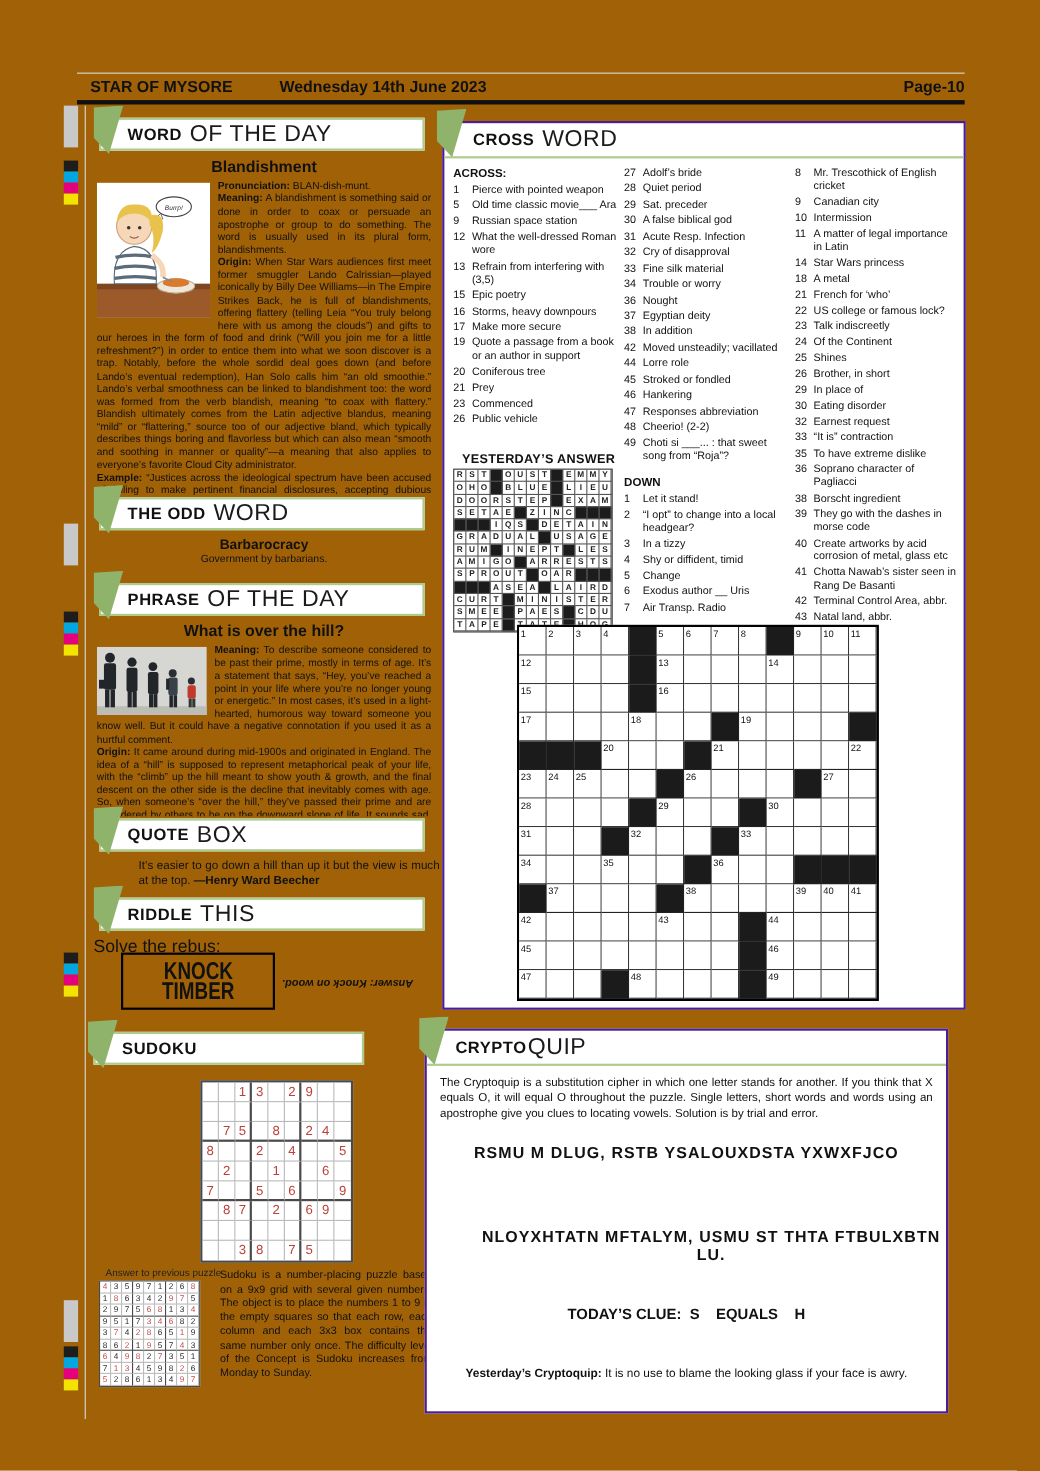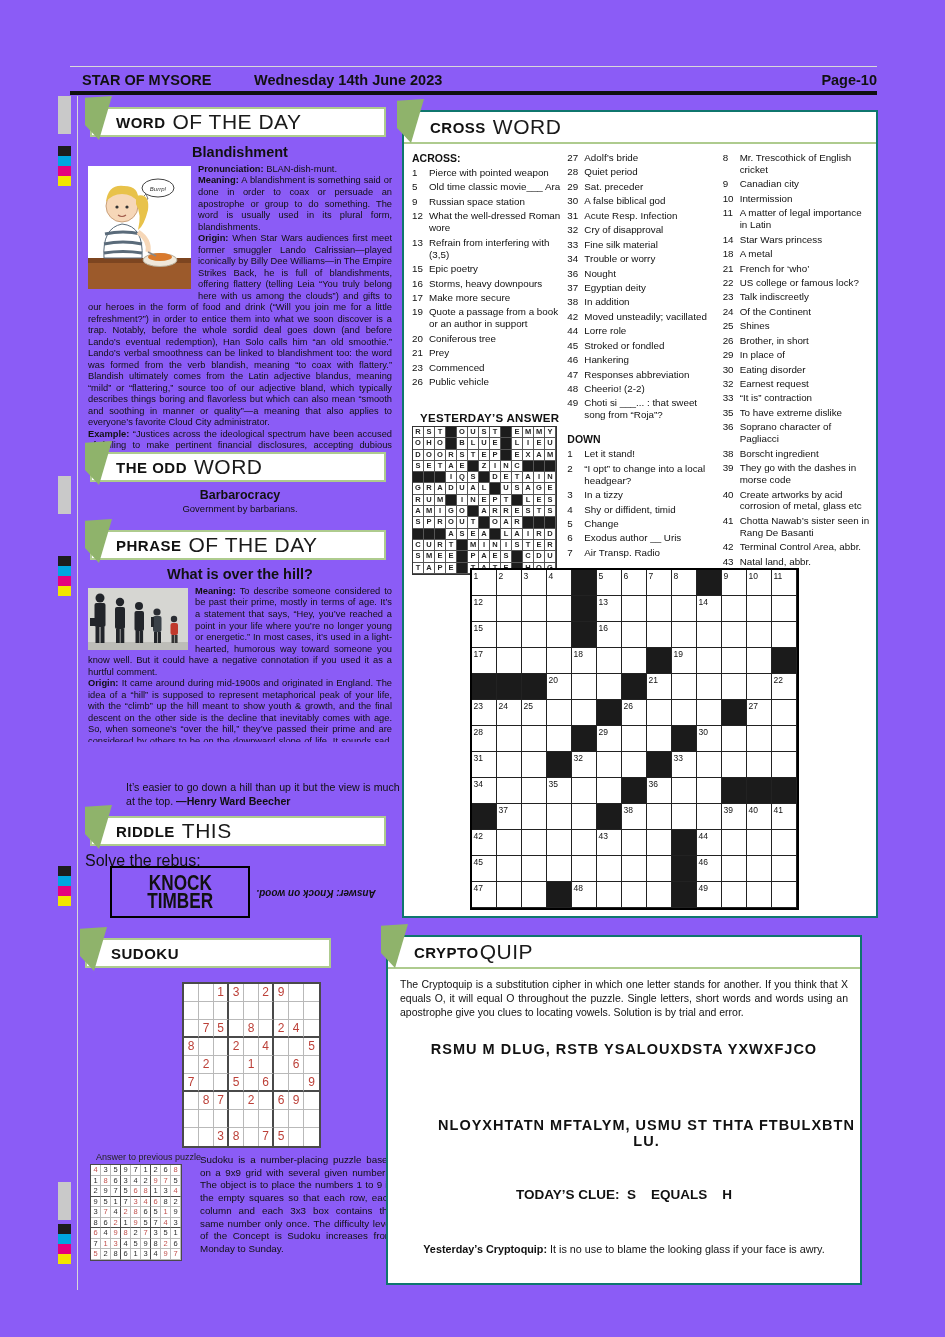--- a/index.html
+++ b/index.html
@@ -1,16 +1,16 @@
 <!DOCTYPE html>
 <html><head>
 <meta charset="utf-8">
 <style>
   html,body{margin:0;padding:0;background:#e9e9e9;}
-  .page{position:relative;width:945px;height:1337px;background:#8b5cf6;margin:0 auto;
+  .page{position:relative;width:945px;height:1337px;background:#a16207;margin:0 auto;
         font-family:"Liberation Sans",sans-serif;color:#111;overflow:hidden;}
   
   .masthead{position:absolute;left:82px;top:72px;width:795px;display:flex;align-items:baseline;}
   .mh-paper{font-weight:bold;font-size:14.5px;width:172px;}
   .mh-date{font-weight:bold;font-size:14.5px;flex:1;}
   .mh-page{font-weight:bold;font-size:14.5px;text-align:right;}
   .rule{position:absolute;left:70px;top:91px;width:807px;height:3.5px;background:#101010;}
   .topline{position:absolute;left:70px;top:66px;width:807px;height:1px;background:#d9d9d9;}
   .vguide{position:absolute;left:77px;top:96px;width:1px;height:1194px;background:#d8d8d8;}
   
@@ -52,21 +52,21 @@
   .sg-cell:last-child{border-right:none;}
   .sa-label{position:absolute;font-size:9px;color:#222;}
   .sagrid{position:absolute;border:1.5px solid #4a4a4a;background:#fff;}
   .sa-cell{width:10px;height:10.5px;border-right:.5px solid #bbb;border-bottom:.5px solid #bbb;
            box-sizing:border-box;text-align:center;font-size:7.5px;line-height:10px;color:#2b2b2b;}
   .sa-cell.giv{color:#c0504d;}
   .sa-cell.br{border-right:1.5px solid #4a4a4a;}
   .sa-cell.bb{border-bottom:1.5px solid #4a4a4a;}
   .sud-desc{position:absolute;font-size:9.8px;line-height:1.3;text-align:justify;}
   
-  .gsection{position:absolute;border:2px solid #0f766e;background:#fff;box-sizing:border-box;}
+  .gsection{position:absolute;border:2px solid #4c1d95;background:#fff;box-sizing:border-box;}
   .gsec-head{position:relative;height:30px;border-bottom:2px solid #aecb8e;display:flex;
              align-items:center;padding-left:26px;}
   .gsec-body{position:relative;}
   
   .clue-cols{position:absolute;left:8px;top:8px;right:5px;display:flex;gap:7px;}
   .clue-col{flex:1;}
   .clue-header{font-weight:bold;font-size:10.5px;margin-bottom:3px;}
   .clue-header.dn{margin-top:12px;}
   .clue-row{display:flex;font-size:9.8px;line-height:1.22;margin-bottom:2.5px;}
   .clue-num{width:17px;flex:none;}
@@ -210,20 +210,25 @@
         <circle cx="86" cy="31" r="3.2" fill="#2a2d33"></circle>
           <rect x="82.5" y="35" width="7.5" height="12" rx="2" fill="#c0392b"></rect>
           <rect x="83.5" y="47" width="2.8" height="8" fill="#333"></rect>
           <rect x="86.8" y="47" width="2.8" height="8" fill="#333"></rect>
       </g>
     </svg>
     <p><b>Meaning:</b> <span>To describe someone considered to be past their prime, mostly in terms of age. It’s a statement that says, “Hey, you’ve reached a point in your life where you’re no longer young or energetic.” In most cases, it’s used in a light-hearted, humorous way toward someone you know well. But it could have a negative connotation if you used it as a hurtful comment.</span></p>
     <p><b>Origin:</b> <span>It came around during mid-1900s and originated in England. The idea of a “hill” is supposed to represent metaphorical peak of your life, with the “climb” up the hill meant to show youth &amp; growth, and the final descent on the other side is the decline that inevitably comes with age. So, when someone’s “over the hill,” they’ve passed their prime and are considered by others to be on the downward slope of life. It sounds sad, but it’s the truth of it.</span></p>
   </div>
 
+  <div class="sec-title" style="left:90px;top:744px;width:296px;">
+    <span class="flag"></span>
+    <span class="t-strong">QUOTE</span>
+    <span class="t-light">BOX</span>
+  </div>
   <div class="quotetext" style="left:88px;top:781px;width:304px;margin-left:38px;">
     <span>It’s easier to go down a hill than up it but the view is much better at the top.</span>
     <b>—Henry Ward Beecher</b>
   </div>
 
   <div class="sec-title" style="left:90px;top:816px;width:296px;">
     <span class="flag"></span>
     <span class="t-strong">RIDDLE</span>
     <span class="t-light">THIS</span>
   </div>

